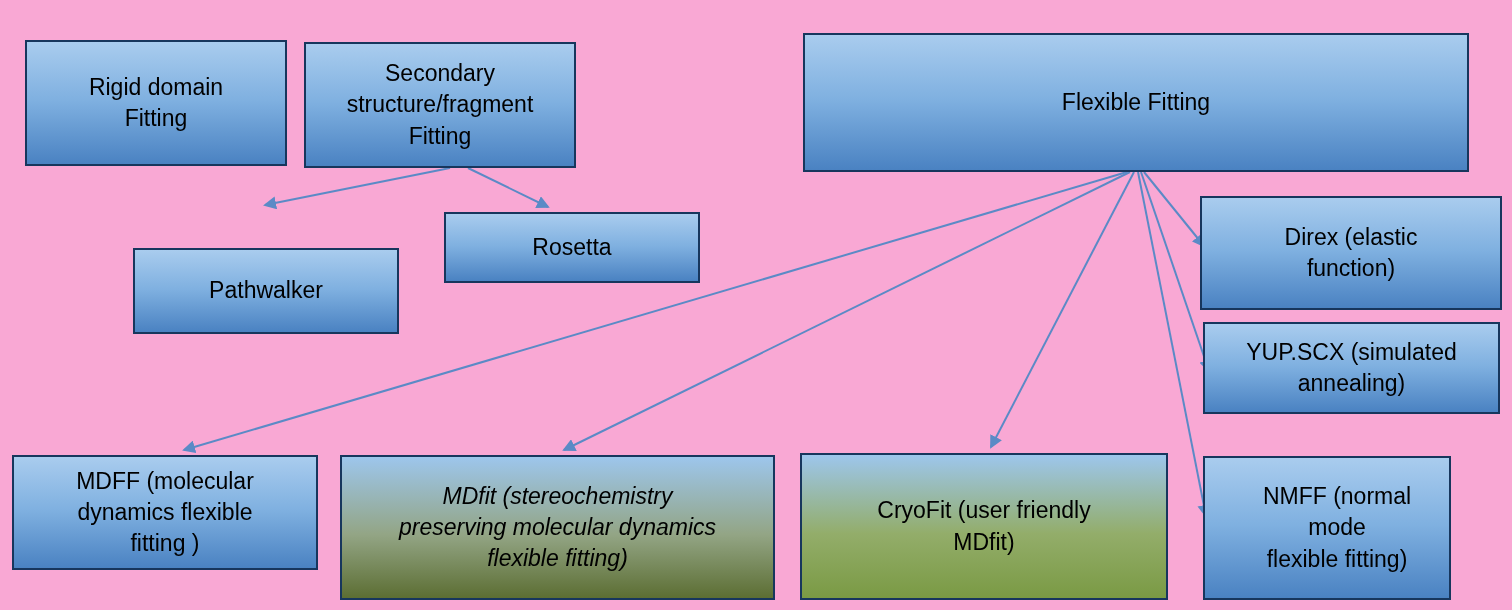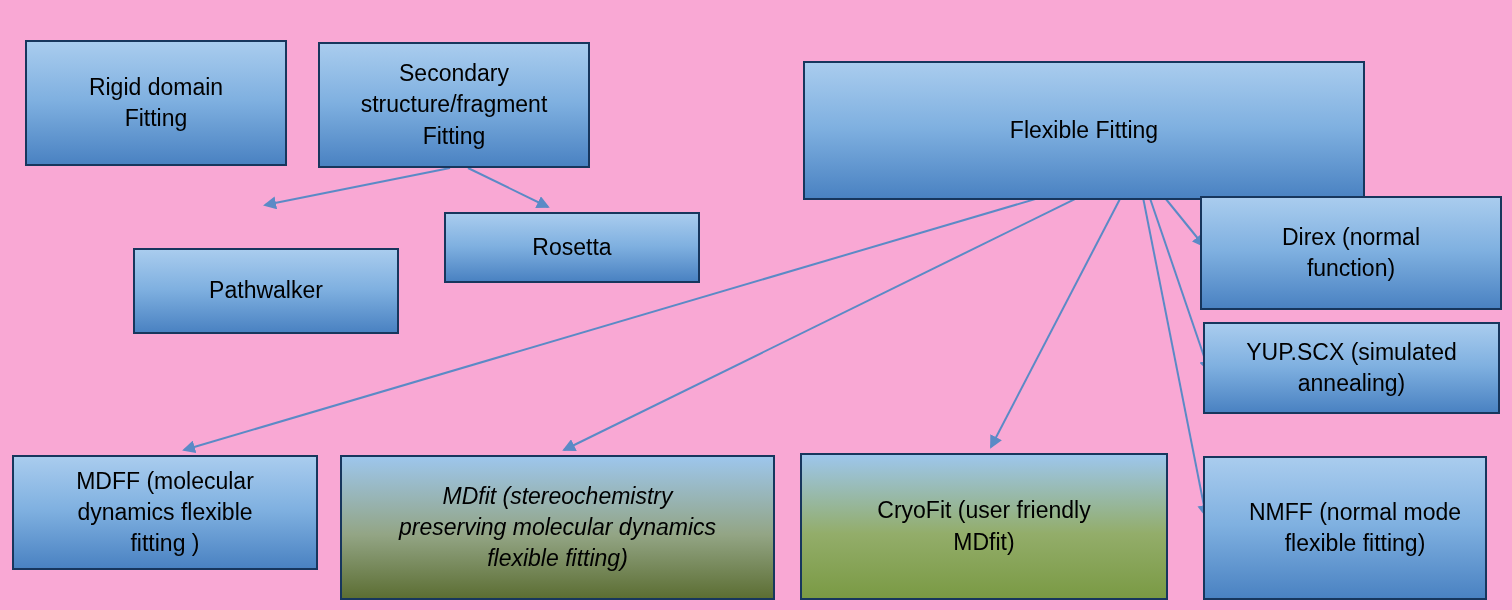--- a/index.html
+++ b/index.html
@@ -69,49 +69,49 @@
     <line class="connector" x1="1138" y1="172" x2="1206" y2="516" marker-end="url(#arrowhead)"></line>
     <line class="connector" x1="1141" y1="172" x2="1209" y2="371" marker-end="url(#arrowhead)"></line>
     <line class="connector" x1="1144" y1="172" x2="1204" y2="246" marker-end="url(#arrowhead)"></line>
   </svg>
 
   <div class="box blue" style="left:25px; top:40px; width:262px; height:126px;">
     <span class="label">Rigid domain
 Fitting</span>
   </div>
 
-  <div class="box blue" style="left:318px; top:42px; width:272px; height:126px;">
+  <div class="box blue" style="left:304px; top:42px; width:272px; height:126px;">
     <span class="label">Secondary
 structure/fragment
 Fitting</span>
   </div>
 
-  <div class="box blue" style="left:803px; top:33px; width:562px; height:139px;margin-top:28px;">
+  <div class="box blue" style="left:803px; top:33px; width:666px; height:139px;">
     <span class="label">Flexible Fitting</span>
   </div>
 
   <div class="box blue" style="left:133px; top:210px; width:266px; height:86px;margin-top:38px;">
     <span class="label">Pathwalker</span>
   </div>
 
   <div class="box blue" style="left:444px; top:212px; width:256px; height:71px;">
     <span class="label">Rosetta</span>
   </div>
 
   <div class="box blue" style="left:1200px; top:196px; width:302px; height:114px;">
-    <span class="label">Direx (normal
+    <span class="label">Direx (elastic
 function)</span>
   </div>
 
   <div class="box blue" style="left:1203px; top:322px; width:297px; height:92px;">
     <span class="label">YUP.SCX (simulated
 annealing)</span>
   </div>
 
-  <div class="box blue" style="left:1203px; top:456px; width:284px; height:144px;padding-left:28px;">
+  <div class="box blue" style="left:1203px; top:456px; width:248px; height:144px;padding-left:28px;">
     <span class="label">NMFF (normal mode
 flexible fitting)</span>
   </div>
 
   <div class="box blue" style="left:12px; top:455px; width:306px; height:115px;">
     <span class="label">MDFF (molecular
 dynamics flexible
 fitting )</span>
   </div>
 

